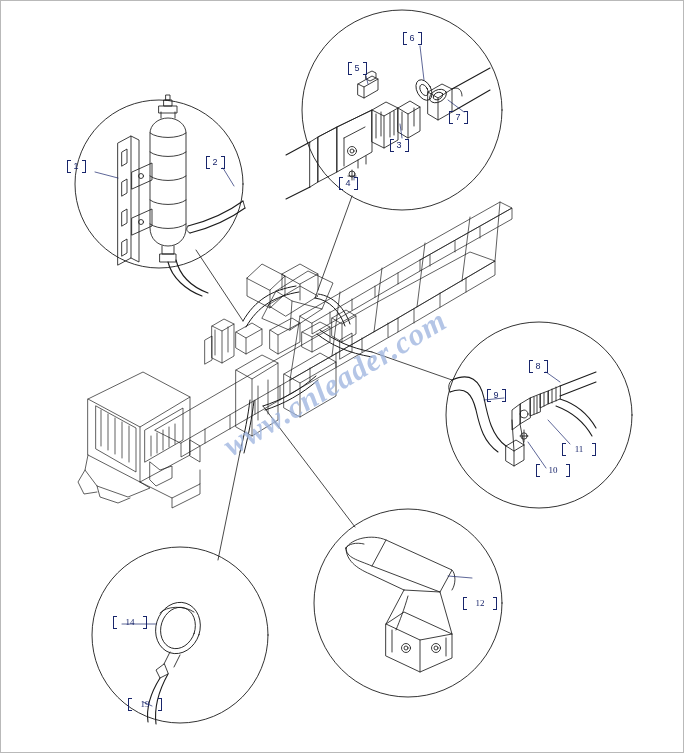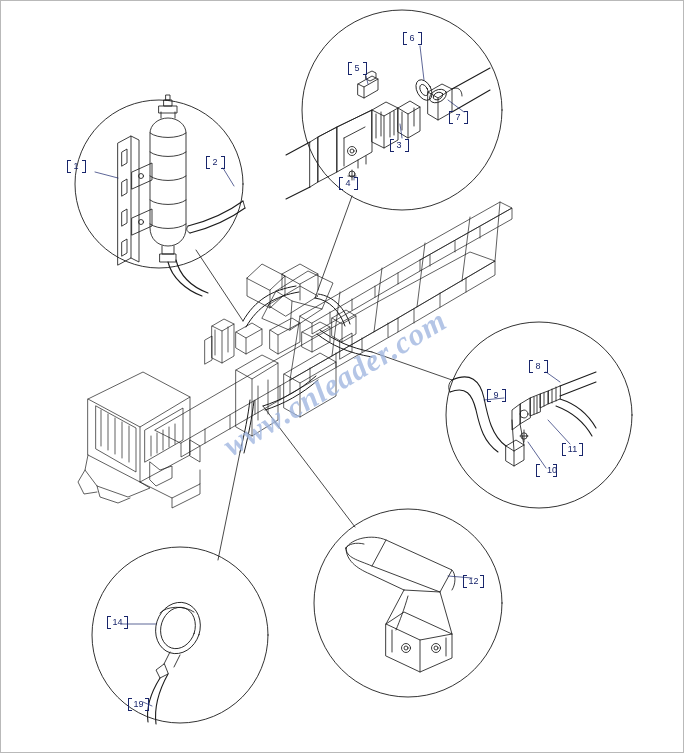--- a/index.html
+++ b/index.html
@@ -65,21 +65,22 @@
   }
   .callout .cbox::before {
     left: 0;
     border-right: none;
   }
   .callout .cbox::after {
     right: 0;
     border-left: none;
   }
   .callout.wide, .callout.wide .cbox {
-    width: 21px;
+    width: 34px;
+    font-family: Liberation Serif, serif;
   }
   .watermark {
     position: absolute;
     left: 155px;
     top: 245px;
     width: 360px;
     height: 280px;
     pointer-events: none;
   }
   .watermark span {
@@ -392,33 +393,33 @@
   </div>
   <div class="callout" style="left:448px; top:111px;">
     <span class="cbox">7</span>
   </div>
   <div class="callout" style="left:528px; top:360px;">
     <span class="cbox">8</span>
   </div>
   <div class="callout" style="left:486px; top:389px;">
     <span class="cbox">9</span>
   </div>
-  <div class="callout wide" style="left:536px; top:464px;text-align:right;">
+  <div class="callout wide" style="left:536px; top:464px;">
     <span class="cbox">10</span>
   </div>
   <div class="callout wide" style="left:562px; top:443px;">
     <span class="cbox">11</span>
   </div>
-  <div class="callout wide" style="left:463px; top:575px;">
+  <div class="callout wide" style="left:463px; top:597px;">
     <span class="cbox">12</span>
   </div>
   <div class="callout wide" style="left:128px; top:698px;">
     <span class="cbox">19</span>
   </div>
-  <div class="callout wide" style="left:107px; top:616px;">
+  <div class="callout wide" style="left:113px; top:616px;">
     <span class="cbox">14</span>
   </div>
 
   <div class="watermark">
     <span>www.cnleader.com</span>
   </div>
 
 </div>
 
 </body></html>

